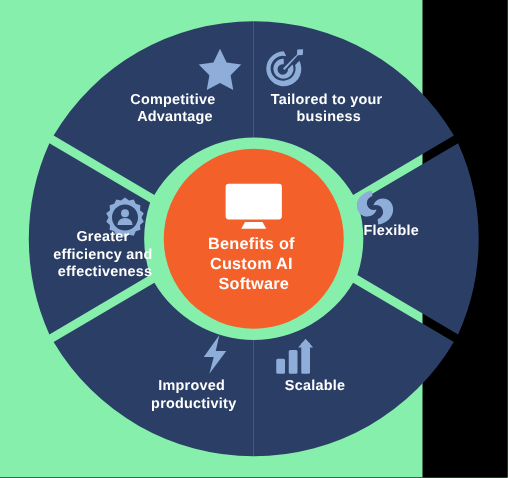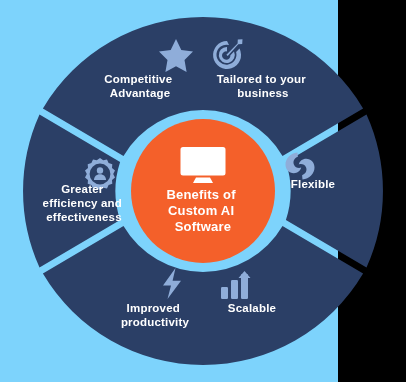--- a/index.html
+++ b/index.html
@@ -9,21 +9,21 @@
     height: 382px;
     background: #000000;
     overflow: hidden;
     font-family: "Liberation Sans", sans-serif;
   }
 
   #infographic-root {
     position: relative;
     width: 338px;
     height: 382px;
-    background: #7dd3fc;
+    background: #86efac;
   }
 
   .wheel-svg {
     position: absolute;
     left: 0;
     top: 0;
     width: 406px;
     height: 382px;
     display: block;
   }

